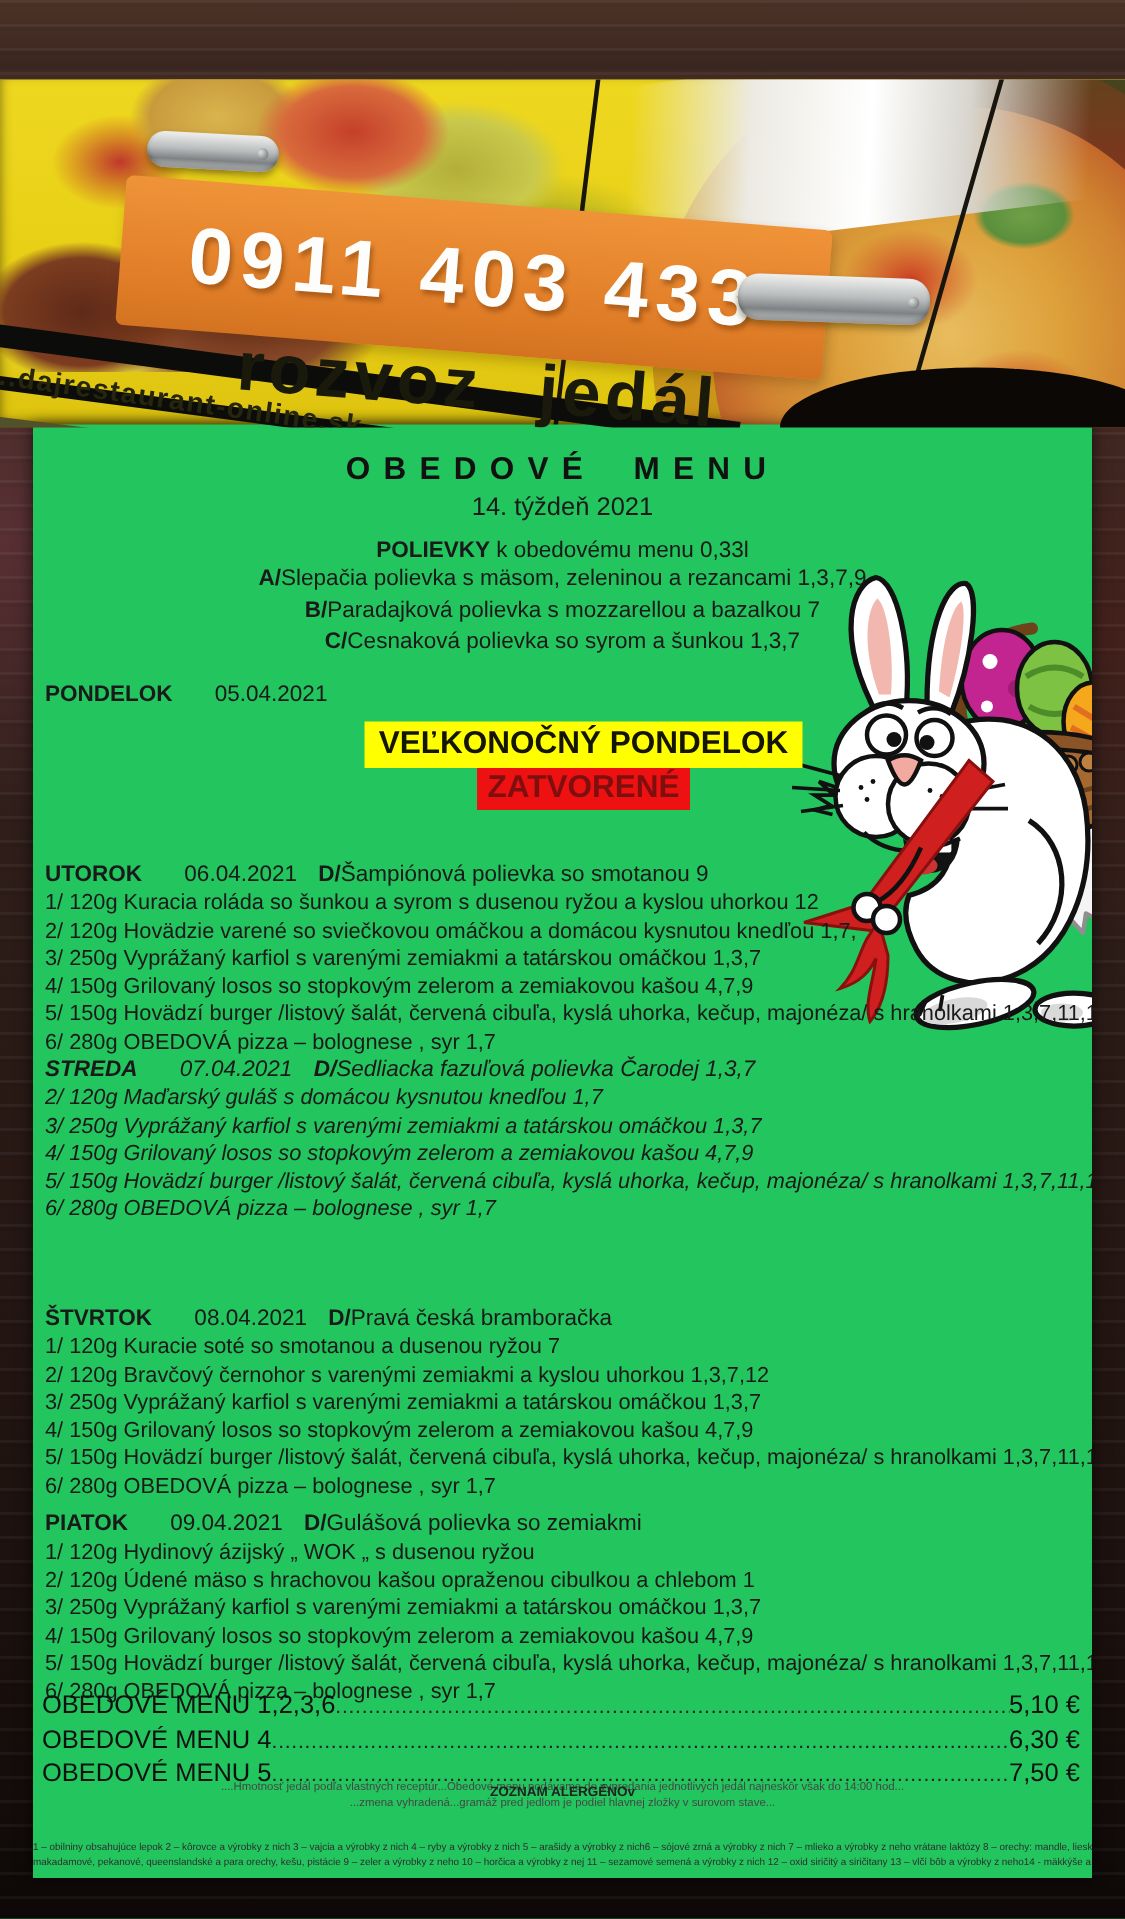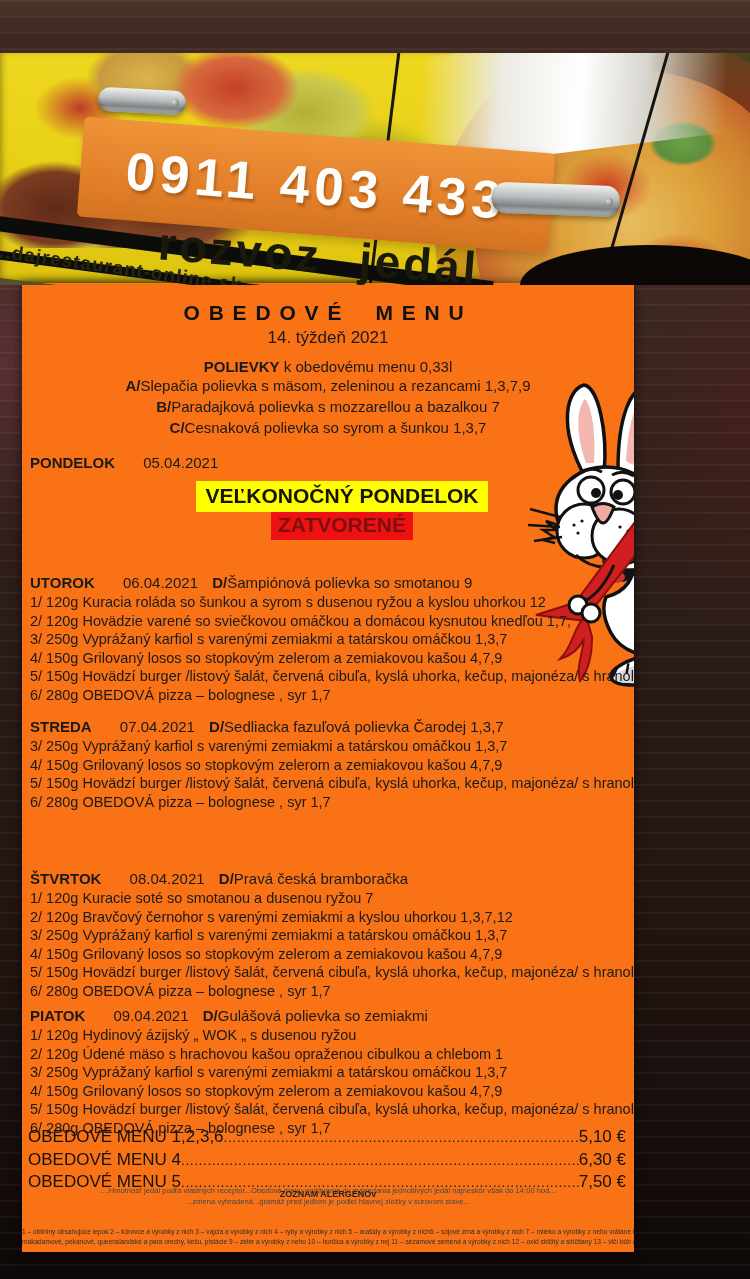--- a/index.html
+++ b/index.html
@@ -61,21 +61,21 @@
     font-size:46px;font-weight:700;color:#191a0b;letter-spacing:3px;word-spacing:22px;white-space:nowrap;z-index:6;}
   .sill{position:absolute;background:#0c0c0a;transform:rotate(7.5deg);z-index:3;}
   .sill-1{left:-30px;top:194px;width:525px;height:15px;}
   .sill-2{left:-40px;top:228px;width:540px;height:9px;}
   .url-text{position:absolute;left:-8px;top:204px;transform:rotate(8deg);z-index:4;
     font-size:19px;font-weight:700;color:#26260e;letter-spacing:1px;white-space:nowrap;}
   .floor{position:absolute;left:-20px;top:232px;width:150px;height:70px;background:#53502c;transform:rotate(7deg);z-index:2;}
   .photo-dark-br{position:absolute;right:-30px;bottom:-40px;width:260px;height:80px;border-radius:50%;background:#0c0805;z-index:2;}
 
   
-  .page{position:absolute;left:22px;top:283px;width:612px;height:969px;background:#f97316;
+  .page{position:absolute;left:22px;top:283px;width:706px;height:969px;background:#22c55e;
     box-shadow:0 0 10px rgba(0,0,0,.65);overflow:hidden;color:#1a1a1a;}
   .menu-header{position:absolute;top:18px;left:0;right:0;text-align:center;z-index:2;}
   .title{font-size:21px;font-weight:700;letter-spacing:.42em;word-spacing:.5em;color:#111;}
   .subtitle{font-size:17px;margin-top:3px;}
   .soup-heading{font-size:15px;margin-top:10px;}
   .soup-line{font-size:15px;line-height:21px;}
   .soup-line b, .soup-heading b{font-weight:700;}
 
   .day-header{font-size:15px;line-height:19px;white-space:nowrap;}
   .day-name{font-weight:700;margin-right:24px;}
@@ -247,27 +247,28 @@
     <div class="day-items">
             <div class="item">1/ 120g Kuracia roláda so šunkou a syrom s dusenou ryžou a kyslou uhorkou 12</div>
             <div class="item">2/ 120g Hovädzie varené so sviečkovou omáčkou a domácou kysnutou knedľou 1,7,</div>
             <div class="item">3/ 250g Vyprážaný  karfiol s varenými zemiakmi a tatárskou omáčkou 1,3,7</div>
             <div class="item">4/ 150g Grilovaný losos so stopkovým zelerom a zemiakovou kašou 4,7,9</div>
             <div class="item">5/ 150g Hovädzí burger /listový šalát, červená cibuľa, kyslá uhorka, kečup, majonéza/ s hranolkami 1,3,7,11,12</div>
             <div class="item">6/ 280g OBEDOVÁ pizza – bolognese , syr 1,7</div>
           </div>
   </section>
 
-  <section class="day" style="top: 434px;">
+  <section class="day" style="top: 420px; font-style: italic;">
     <div class="day-header">
       <span class="day-name">STREDA</span>
       <span class="day-date">07.04.2021</span>
       <span class="day-soup"><b class="soup-label">D/</b><span class="soup-text">Sedliacka fazuľová polievka Čarodej 1,3,7</span></span>
     </div>
     <div class="day-items">
+            <div class="item">2/ 120g Maďarský guláš s domácou kysnutou knedľou 1,7</div>
             <div class="item">3/ 250g Vyprážaný  karfiol s varenými zemiakmi a tatárskou omáčkou 1,3,7</div>
             <div class="item">4/ 150g Grilovaný losos so stopkovým zelerom a zemiakovou kašou 4,7,9</div>
             <div class="item">5/ 150g Hovädzí burger /listový šalát, červená cibuľa, kyslá uhorka, kečup, majonéza/ s hranolkami 1,3,7,11,12</div>
             <div class="item">6/ 280g OBEDOVÁ pizza – bolognese , syr 1,7</div>
           </div>
   </section>
 
   <section class="day" style="top: 586px;">
     <div class="day-header">
       <span class="day-name">ŠTVRTOK</span>

